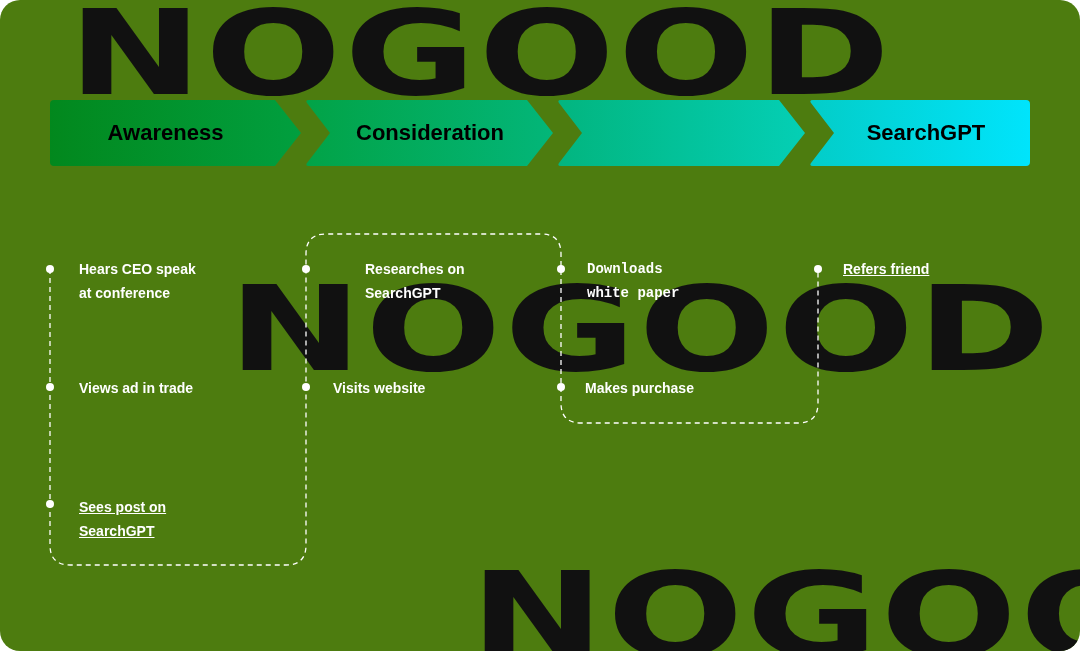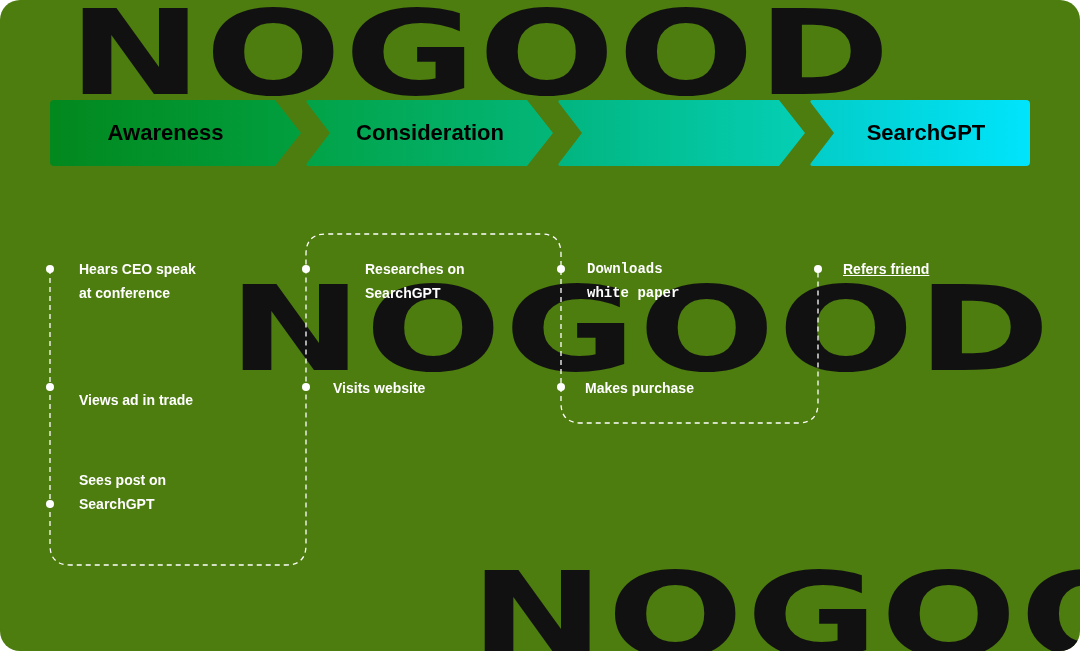--- a/index.html
+++ b/index.html
@@ -68,24 +68,24 @@
       <span>Consideration</span>
     </div>
   <div class="stage" style="left:834px;width:184px;">
       <span>SearchGPT</span>
     </div>
 
   <div class="step" style="left:79px;top:257px;">
       <div>Hears CEO speak</div>
       <div>at conference</div>
     </div>
-  <div class="step" style="left:79px;top:388px;">
+  <div class="step" style="left:79px;top:376px;">
       <div>Views ad in trade</div>
     </div>
-  <div class="step" style="left:79px;top:468px;">
+  <div class="step" style="left:79px;top:495px;text-decoration:underline;">
       <div>Sees post on</div>
       <div>SearchGPT</div>
     </div>
 
   <div class="step" style="left:333px;top:257px;margin-left:32px;">
       <div>Researches on</div>
       <div>SearchGPT</div>
     </div>
   <div class="step" style="left:333px;top:376px;">
       <div>Visits website</div>

